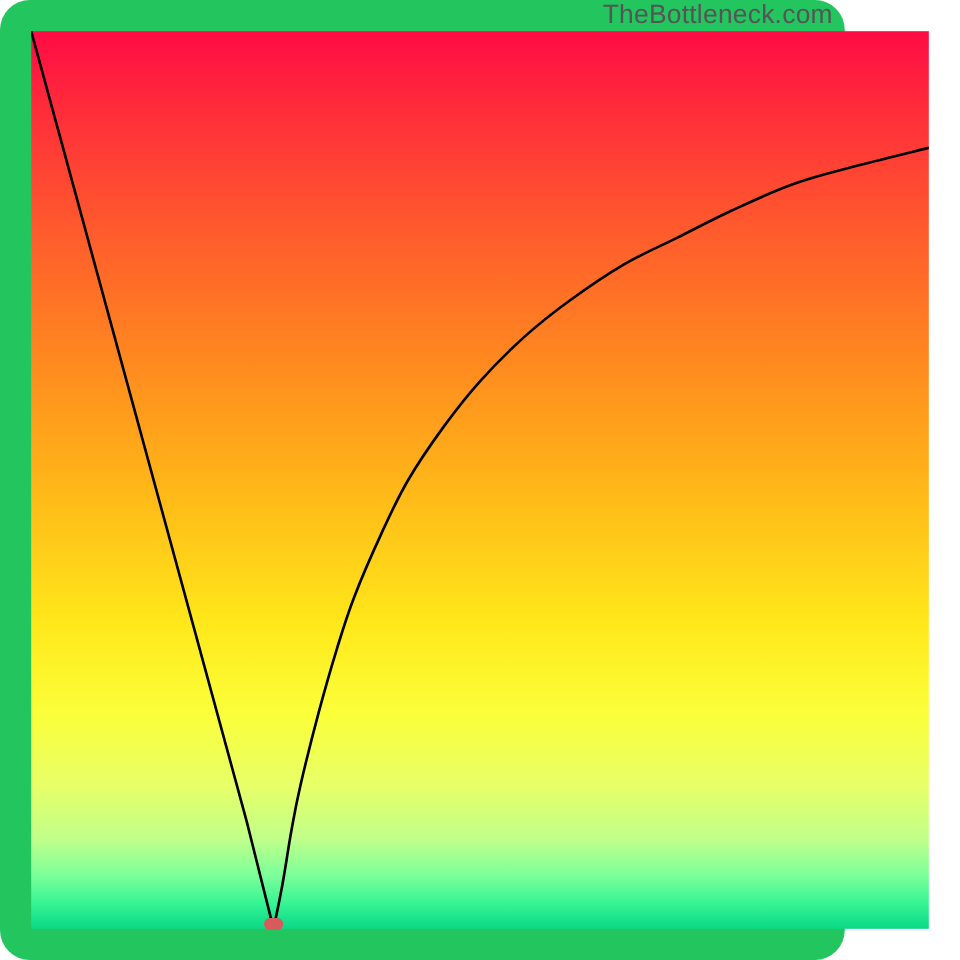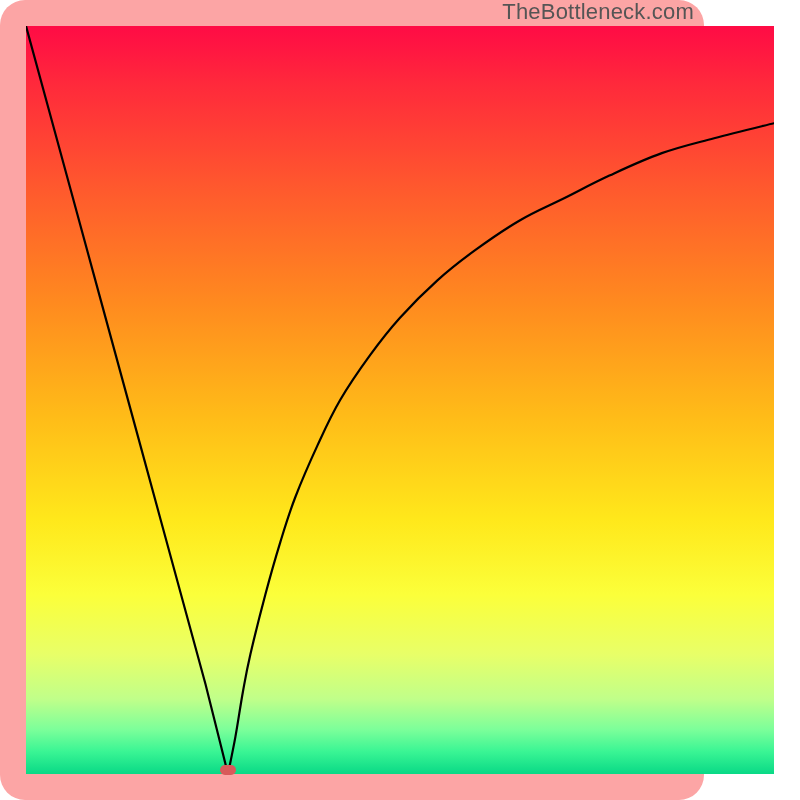--- a/index.html
+++ b/index.html
@@ -6,21 +6,21 @@
     margin: 0;
     padding: 0;
     width: 800px;
     height: 800px;
     overflow: hidden;
     font-family: Arial, Helvetica, sans-serif;
   }
   .frame {
     width: 704px;
     height: 800px;
-    background: #fca5a5;
+    background: #22c55e;
     position: relative;
     border-radius: 25px;
   }
   .watermark {
     position: absolute;
     top: -1px;
     right: 10px;
     color: #555;
     font-size: 22px;
     font-weight: 500;

